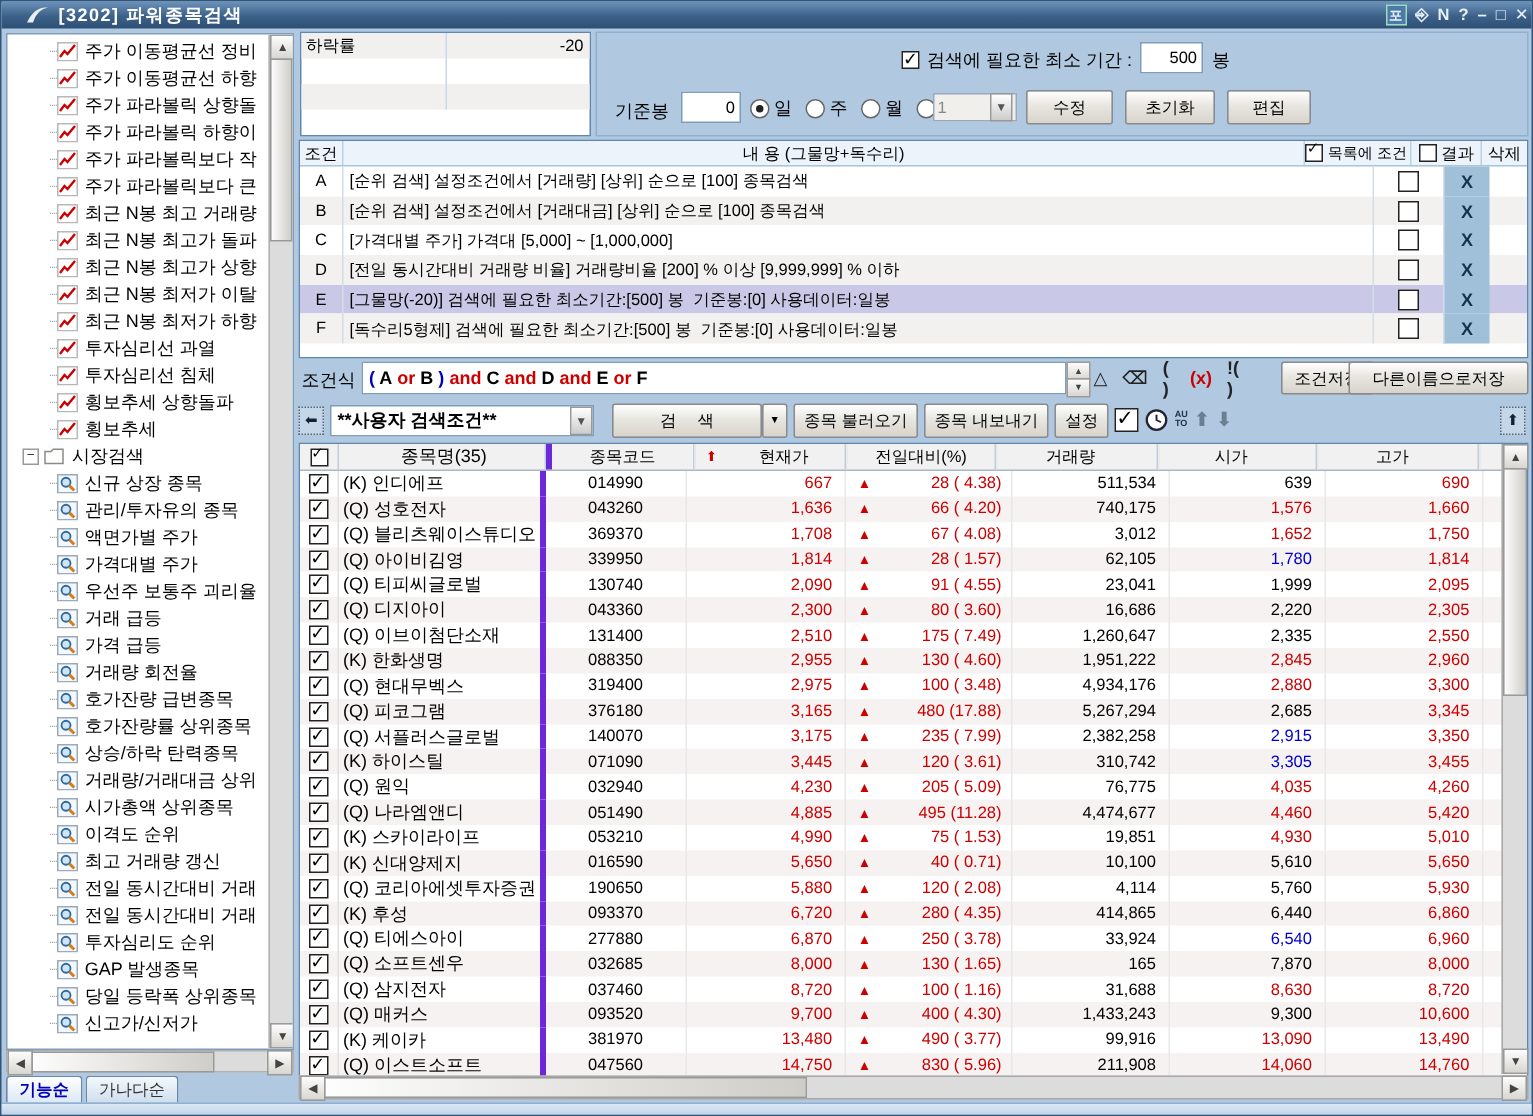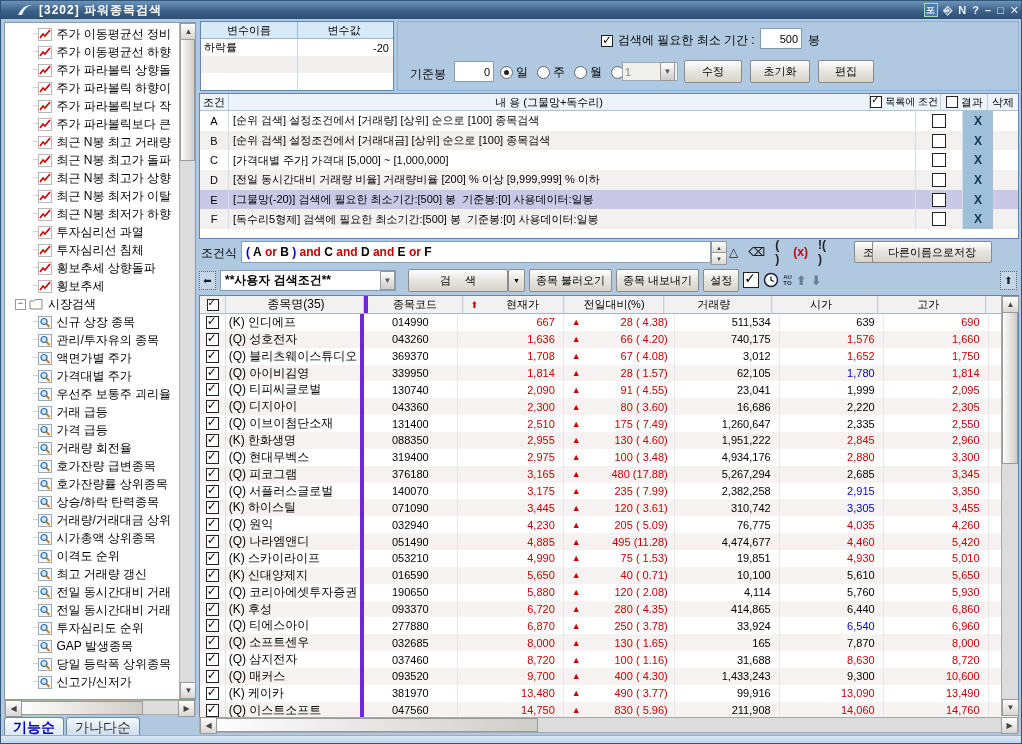--- a/index.html
+++ b/index.html
@@ -33,21 +33,21 @@
   .titem{height:18px;display:flex;align-items:center;font-size:12px;color:#000;white-space:nowrap;
     overflow:hidden;}
   .titem .tic{flex:none;margin-right:4px;}
   .guide{color:#aaa;font-size:9px;flex:none;}
   #tree-vscroll{position:absolute;right:0;top:0;width:15px;height:676px;background:#dcdcdc;border-left:1px solid #b0b0b0;}
   #tree-hscroll{left:3px;top:699px;width:192px;height:15px;background:#dcdcdc;border:1px solid #b0b0b0;}
   .sb-btn{position:absolute;width:15px;height:15px;background:linear-gradient(#fdfdfd,#d8d6d0);
     border:1px solid #9a9a9a;font-size:8px;color:#444;display:flex;align-items:center;justify-content:center;}
   .sb-thumb{position:absolute;background:linear-gradient(90deg,#fdfdfd,#cfcdc8);border:1px solid #9a9a9a;}
   #tabs{left:3px;top:716px;height:18px;display:flex;gap:2px;}
-  .tab{border:1px solid #6a88a8;border-bottom:none;border-radius:3px 3px 0 0;font-size:14px;
+  .tab{border:1px solid #6a88a8;border-bottom:none;border-radius:3px 3px 0 0;font-size:11px;
     padding:1px 8px;background:linear-gradient(#f4f8fc,#cfdeee);color:#333;}
   .tab.active{color:#0000bb;font-weight:bold;background:linear-gradient(#ffffff,#dce9f6);}
   
   #vars{left:199px;top:20px;width:194px;height:70px;background:#fff;border:1px solid #5f87b0;}
   .vhead{display:flex;height:16px;background:#d8e9f8;border-bottom:1px solid #9ab6d0;}
   .vhead div{font-size:11px;display:flex;align-items:center;justify-content:center;}
   .vrow{display:flex;height:17px;font-size:11px;}
   .vrow:nth-child(odd){background:#f2f0ef;}
   .vc1{width:96px;border-right:1px solid #c8d8e8;padding:0 3px;display:flex;align-items:center;}
   .vc2{width:92px;padding:0 4px;display:flex;align-items:center;justify-content:flex-end;}
@@ -74,21 +74,21 @@
   .cc-del{width:30px;display:flex;align-items:center;justify-content:center;background:#a0c0da;
     color:#12344f;font-weight:bold;border-left:1px solid #d4dde6;font-size:12px;}
   
   #formula-label{left:200px;top:244px;font-size:12px;color:#000;}
   #formula-box{left:240px;top:240px;width:470px;height:22px;background:#fff;border:1px solid #7f9db9;
     display:flex;align-items:center;padding:0 4px;font-size:12px;font-weight:bold;white-space:pre;}
   #formula-spin{left:710px;top:240px;width:14px;height:22px;}
   .fico{font-size:12px;color:#222;font-weight:bold;}
   #fico-row{left:728px;top:241px;width:100px;height:20px;display:flex;gap:10px;align-items:center;}
   #btn-save{left:853px;top:240px;width:62px;height:22px;}
-  #btn-saveas{left:871px;top:240px;width:120px;height:22px;}
+  #btn-saveas{left:898px;top:240px;width:120px;height:22px;}
   
   #toolbar{left:198px;top:266px;width:820px;height:26px;display:flex;align-items:center;gap:4px;}
   #dock-icon{width:15px;height:17px;border:1px dotted #567;display:flex;align-items:center;justify-content:center;
     font-size:10px;color:#123;background:#c4d6e8;}
   #user-combo{width:170px;height:19px;background:#fff;border:1px solid #7f9db9;display:flex;
     align-items:center;justify-content:space-between;font-size:12px;font-weight:bold;padding-left:4px;}
   #search-btn{width:84px;height:21px;letter-spacing:14px;padding-left:14px;}
   #search-dn{width:15px;height:21px;}
   .tbtn{height:21px;padding:0 6px;}
   .tico{color:#333;font-size:13px;}
@@ -506,24 +506,20 @@
     <div class="sb-btn" style="left:0;top:-1px;">◀</div>
     <div class="sb-thumb" style="left:16px;top:0px;width:120px;height:12px;"></div>
     <div class="sb-btn" style="right:0;top:-1px;">▶</div>
   </div>
   <div id="tabs" class="abs">
       <div class="tab active">기능순</div>
       <div class="tab">가나다순</div>
     </div>
 
   <div id="vars" class="abs">
-    <div class="vhead">
-      <div style="width:96px;border-right:1px solid #9ab6d0;">변수이름</div>
-      <div style="width:92px;">변수값</div>
-    </div>
     <div class="vrow">
       <div class="vc1">하락률</div>
       <div class="vc2">-20</div>
     </div>
     <div class="vrow">
         <div class="vc1"></div>
         <div class="vc2"></div>
       </div>
     <div class="vrow">
         <div class="vc1"></div>

